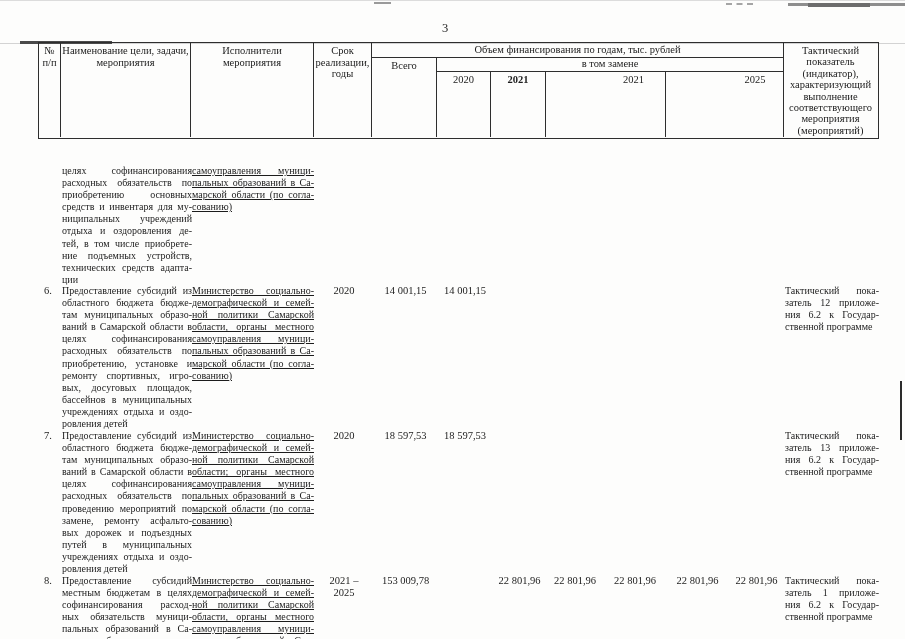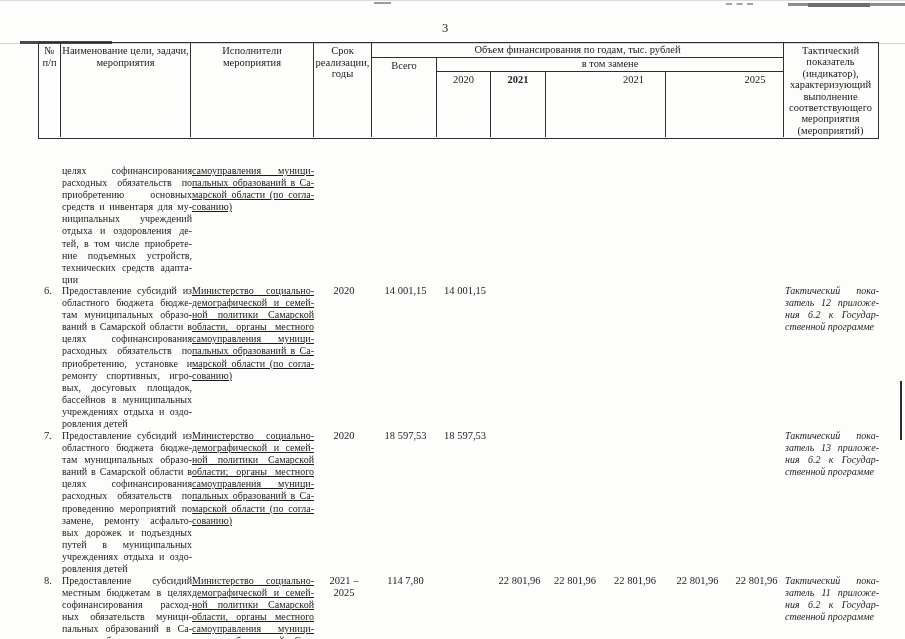--- a/index.html
+++ b/index.html
@@ -64,21 +64,21 @@
   .c-name{left:62px; width:130px;}
   .c-exec{left:192px; width:122px;text-decoration:underline;}
   .c-term{left:315px; width:58px; text-align:center; font-size:10.5px;}
   .c-total{left:373px; width:65px; text-align:center; font-size:10.5px;}
   .c-y0{left:438px; width:54px; text-align:center; font-size:10.5px;}
   .c-y1{left:492px; width:55px; text-align:center; font-size:10.5px;}
   .c-y2{left:547px; width:56px; text-align:center; font-size:10.5px;}
   .c-y3{left:603px; width:64px; text-align:center; font-size:10.5px;}
   .c-y4{left:667px; width:61px; text-align:center; font-size:10.5px;}
   .c-y5{left:728px; width:57px; text-align:center; font-size:10.5px;}
-  .c-ind{left:785px; width:94px;font-style:italic;}
+  .c-ind{left:785px; width:94px;}
 
   
   .jl .jl-line{display:block; text-align:justify; text-align-last:justify; white-space:normal;}
   .jl .jl-line:last-child{text-align-last:left;}
 </style>
 </head>
 <body>
 
 <div class="page">
 
@@ -144,22 +144,22 @@
     <div class="cell c-y0">18 597,53</div>
     <div class="cell c-ind jl"><span class="jl-line">Тактический пока-</span><span class="jl-line">затель 13 приложе-</span><span class="jl-line">ния 6.2 к Государ-</span><span class="jl-line">ственной программе</span></div>
   </div>
 
   <div class="row r3">
     <div class="cell c-num">8.</div>
     <div class="cell c-name jl"><span class="jl-line">Предоставление субсидий</span><span class="jl-line">местным бюджетам в целях</span><span class="jl-line">софинансирования расход-</span><span class="jl-line">ных обязательств муници-</span><span class="jl-line">пальных образований в Са-</span><span class="jl-line">сованию области по разви-</span></div>
     <div class="cell c-exec jl"><span class="jl-line">Министерство социально-</span><span class="jl-line">демографической и семей-</span><span class="jl-line">ной политики Самарской</span><span class="jl-line">области, органы местного</span><span class="jl-line">самоуправления муници-</span><span class="jl-line">пальных образований в Са-</span></div>
     <div class="cell c-term">2021 –
 2025</div>
-    <div class="cell c-total">114 7,80</div>
+    <div class="cell c-total">153 009,78</div>
     <div class="cell c-y1">22 801,96</div>
     <div class="cell c-y2">22 801,96</div>
     <div class="cell c-y3">22 801,96</div>
     <div class="cell c-y4">22 801,96</div>
     <div class="cell c-y5">22 801,96</div>
-    <div class="cell c-ind jl"><span class="jl-line">Тактический пока-</span><span class="jl-line">затель 11 приложе-</span><span class="jl-line">ния 6.2 к Государ-</span><span class="jl-line">ственной программе</span></div>
+    <div class="cell c-ind jl"><span class="jl-line">Тактический пока-</span><span class="jl-line">затель 1 приложе-</span><span class="jl-line">ния 6.2 к Государ-</span><span class="jl-line">ственной программе</span></div>
   </div>
 
 </div>
 
 </body></html>

